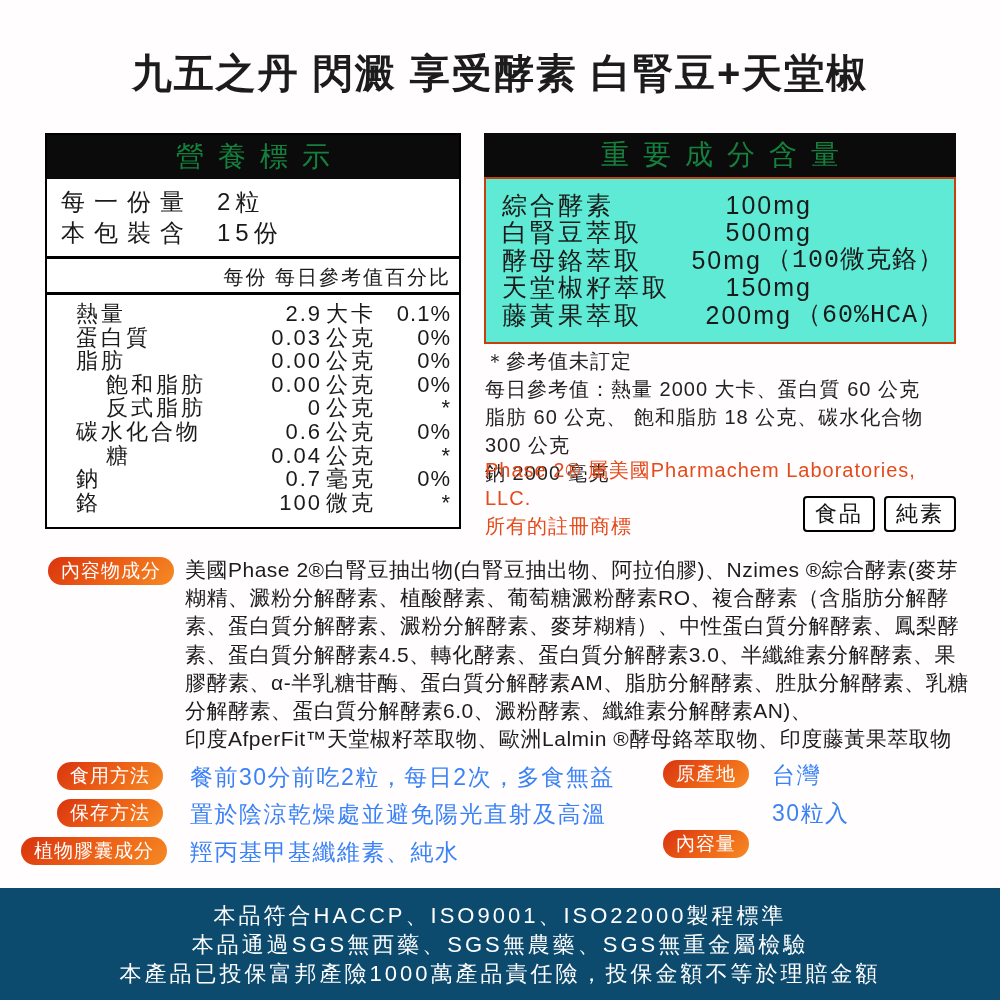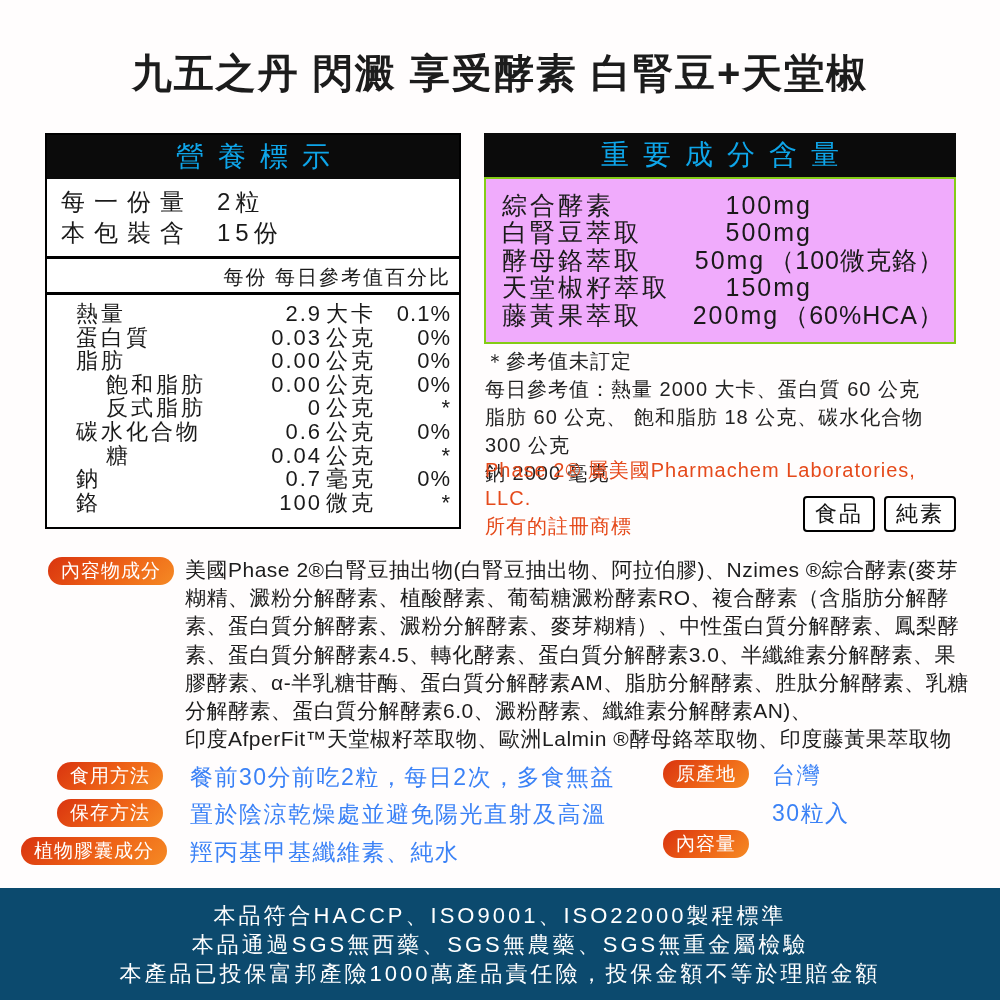--- a/index.html
+++ b/index.html
@@ -11,21 +11,21 @@
   .page { position:relative; width:1000px; height:1000px; background:#fffdfd; overflow:hidden; }
 
   
   .title {
     position:absolute; top:46px; left:0; width:100%;
     text-align:center; font-size:40px; font-weight:bold; letter-spacing:2px; color:#1c1c1c;
   }
 
   
   .tbl-header {
-    background:#0b0b0b; color:#0ea5e9; text-align:center;
+    background:#0b0b0b; color:#15803d; text-align:center;
     font-size:28px; line-height:44px; height:44px;
   }
   .tbl-header span { letter-spacing:14px; margin-right:-14px; }
 
   
   .nutrition-table {
     position:absolute; left:45px; top:133px; width:416px;
     border:2px solid #000; background:#fff;
   }
   .serving-section { padding:7px 12px 8px 14px; border-bottom:3px solid #000; }
@@ -39,25 +39,25 @@
   .nutrient-rows { padding:7px 8px 13px 29px;border-radius:10px; }
   .n-row { display:grid; grid-template-columns:158px 88px 66px 1fr; font-size:22px; line-height:23.6px; }
   .n-name { letter-spacing:3px; white-space:nowrap; }
   .n-name.indent { padding-left:30px; }
   .n-amount { text-align:right; letter-spacing:2px; }
   .n-unit { padding-left:4px; letter-spacing:3px; }
   .n-dv { text-align:right; letter-spacing:1px; }
 
   
   .ing-table { position:absolute; left:484px; top:133px; width:472px; }
-  .ing-body { border:2px solid #84cc16; background:#f0abfc; padding:13px 10px 13px 16px; }
+  .ing-body { border:2px solid #c2410c; background:#5eead4; padding:13px 10px 13px 16px; }
   .it-row { display:flex; font-size:25px; line-height:27.4px; }
   .it-name { width:198px; letter-spacing:3px; white-space:nowrap; }
   .it-amount { width:112px; text-align:right; letter-spacing:2px; white-space:nowrap; }
-  .it-note { padding-left:4px; letter-spacing:1px; white-space:nowrap; }
+  .it-note { padding-left:4px; letter-spacing:1px; white-space:nowrap;font-family:Liberation Mono, monospace; }
 
   
   .ref-notes {
     position:absolute; left:485px; top:347px; width:480px;
     font-size:20px; line-height:28px; letter-spacing:1px; color:#222;
   }
   .tm-note {
     position:absolute; left:485px; top:456px; width:480px;
     font-size:20px; line-height:28px; letter-spacing:1px; color:#e54a1b;
   }

